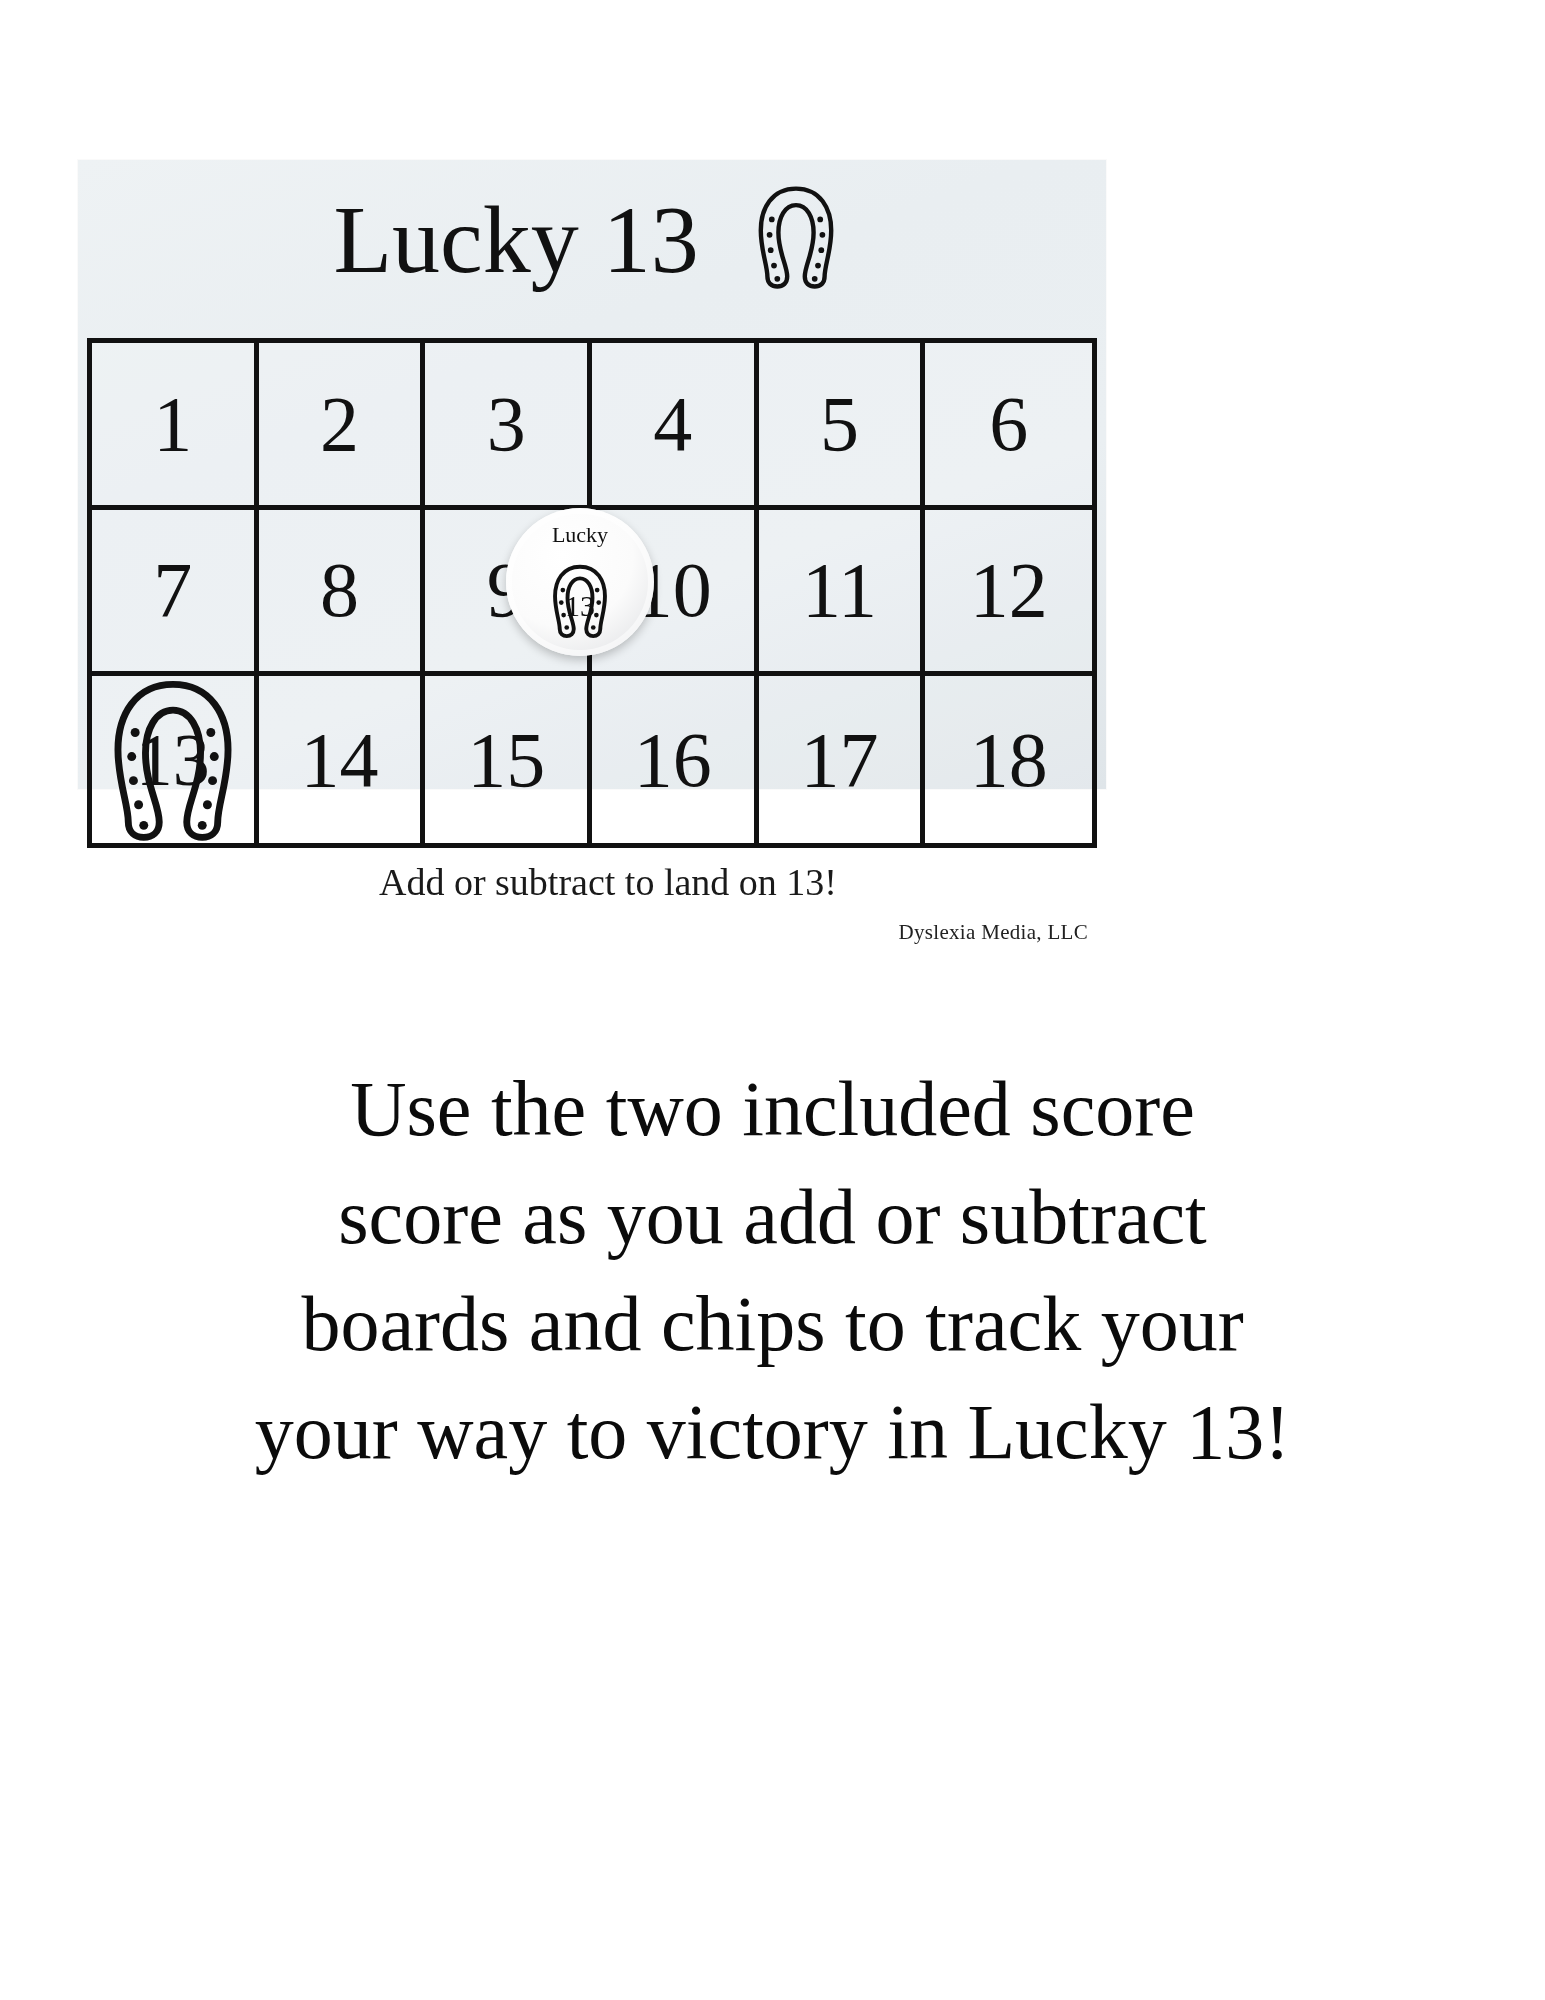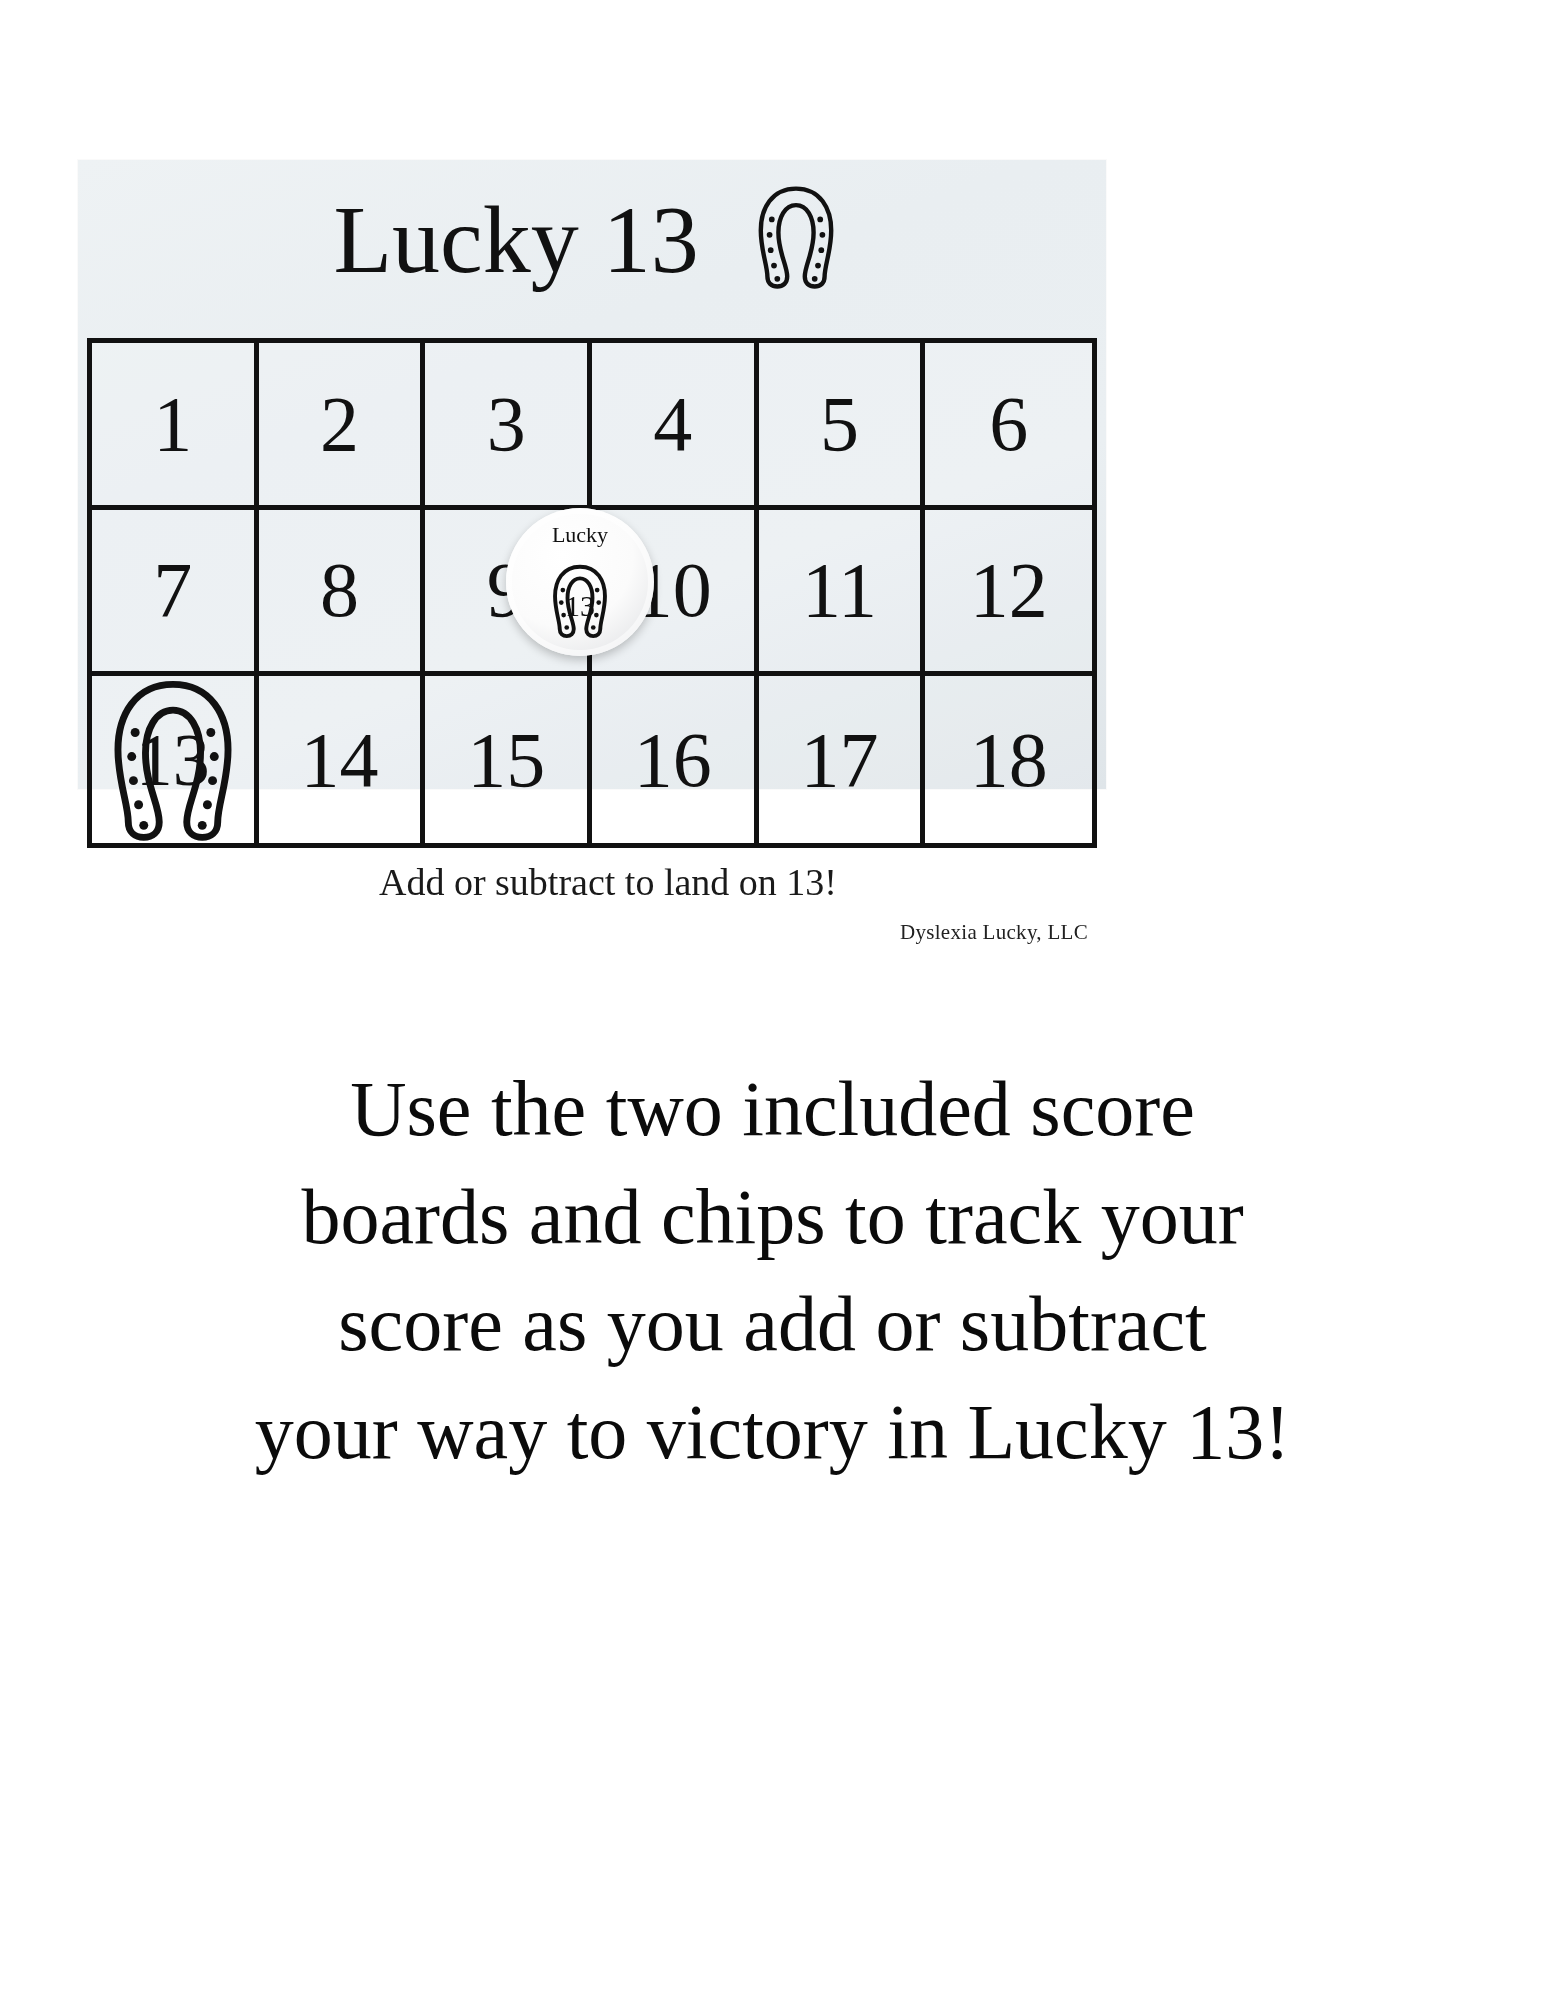--- a/index.html
+++ b/index.html
@@ -282,21 +282,21 @@
         <circle cx="72" cy="36" r="3" fill="#111"></circle>
         <circle cx="74" cy="52" r="3" fill="#111"></circle>
         <circle cx="71" cy="68" r="3" fill="#111"></circle>
         <circle cx="67" cy="84" r="3" fill="#111"></circle>
       </svg>
       <span class="chip-num">13</span>
     </span>
   </div>
 
   <div id="board-instruction">Add or subtract to land on 13!</div>
-  <div id="board-credit">Dyslexia Lucky, LLC</div>
+  <div id="board-credit">Dyslexia Media, LLC</div>
 </div>
 
 <div id="caption">
   <span class="line">Use the two included score</span>
+  <span class="line">score as you add or subtract</span>
   <span class="line">boards and chips to track your</span>
-  <span class="line">score as you add or subtract</span>
   <span class="line">your way to victory in Lucky 13!</span>
 </div>
 
 </body></html>

